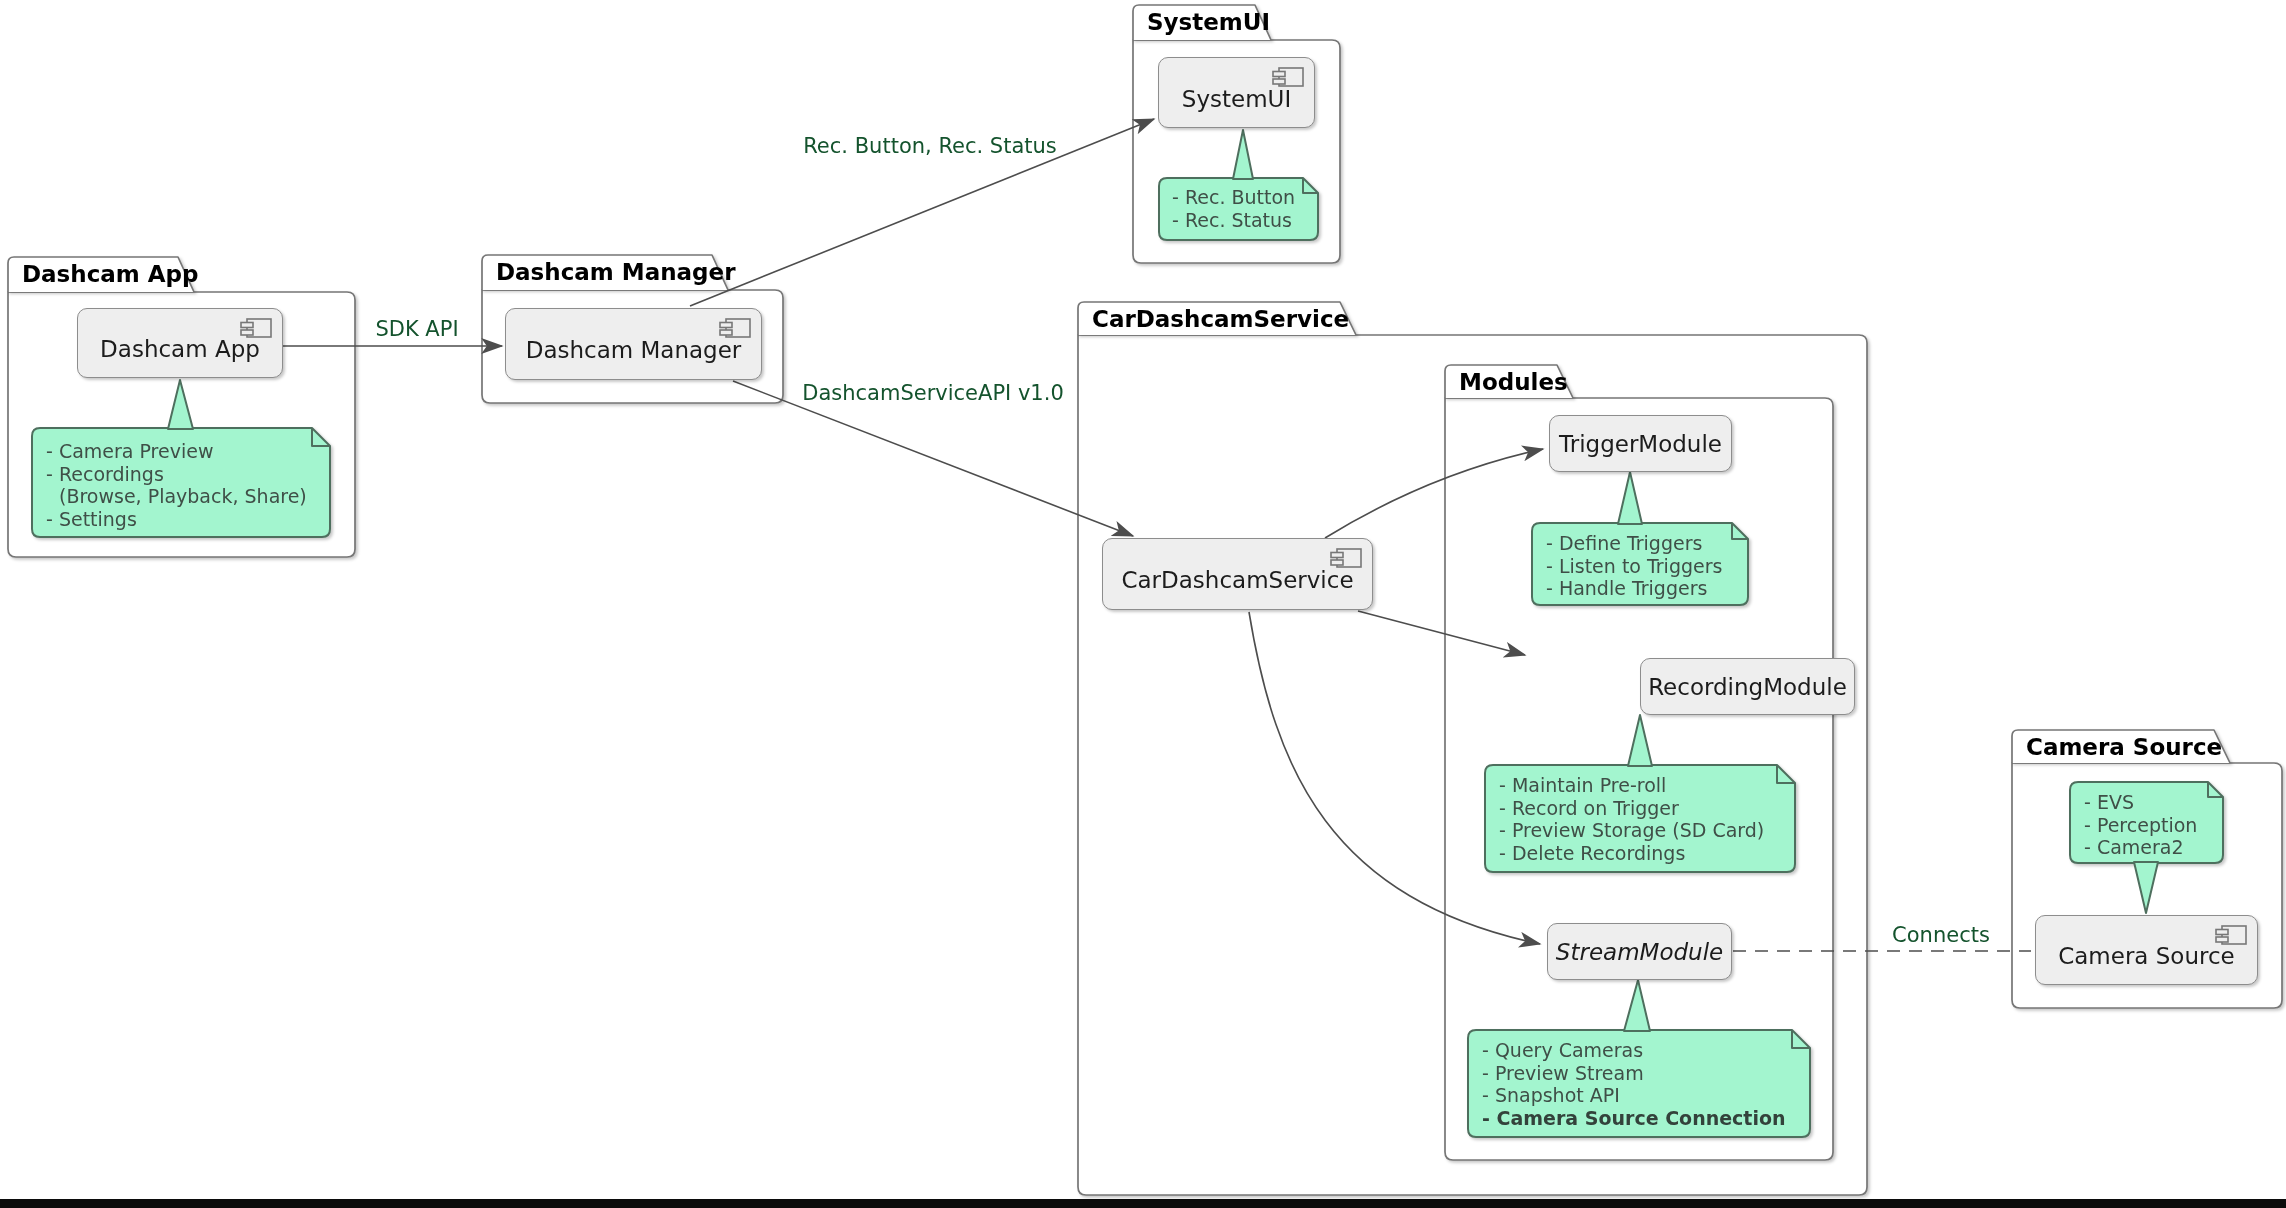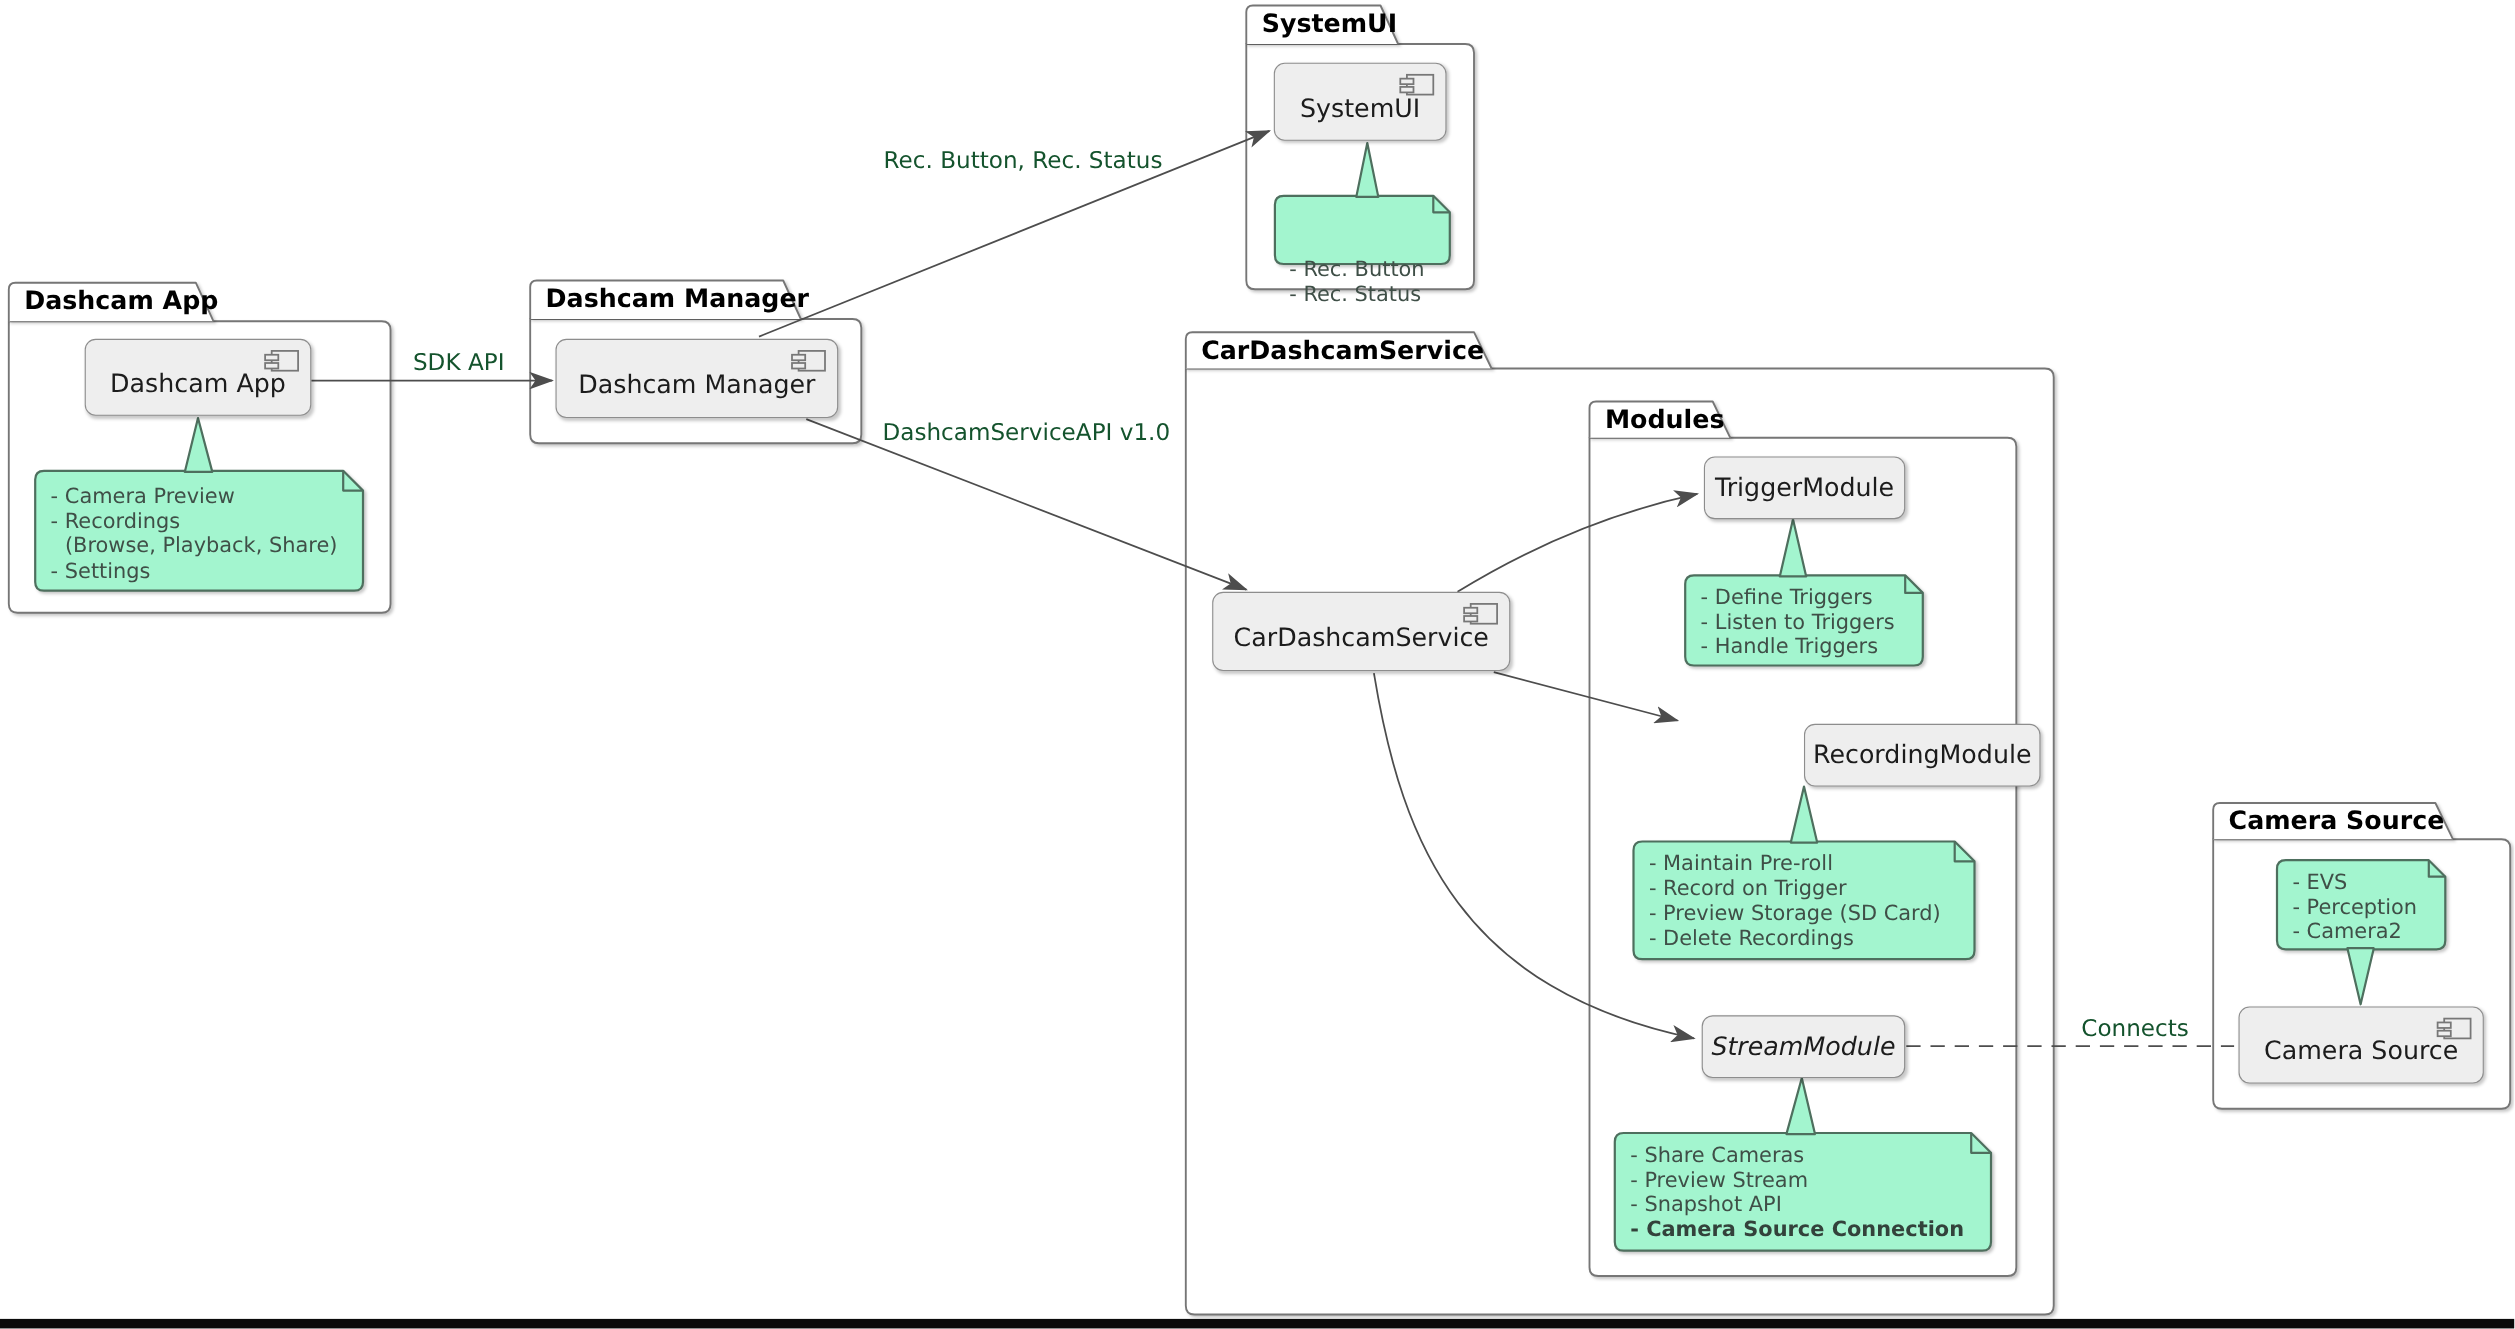--- a/index.html
+++ b/index.html
@@ -193,40 +193,40 @@
     <span>Camera Source</span>
   </div>
 
   <div class="note-text" style="left:46px;top:440px;">
     <div>- Camera Preview</div>
     <div>- Recordings</div>
     <div class="indent">(Browse, Playback, Share)</div>
     <div>- Settings</div>
   </div>
 
-  <div class="note-text" style="left:1172px;top:186px;margin-top:48px;">
+  <div class="note-text" style="left:1172px;top:186px;">
     <div>- Rec. Button</div>
     <div>- Rec. Status</div>
   </div>
 
   <div class="note-text" style="left:1546px;top:532px;">
     <div>- Define Triggers</div>
     <div>- Listen to Triggers</div>
     <div>- Handle Triggers</div>
   </div>
 
   <div class="note-text" style="left:1499px;top:774px;">
     <div>- Maintain Pre-roll</div>
     <div>- Record on Trigger</div>
     <div>- Preview Storage (SD Card)</div>
     <div>- Delete Recordings</div>
   </div>
 
   <div class="note-text" style="left:1482px;top:1039px;">
-    <div>- Share Cameras</div>
+    <div>- Query Cameras</div>
     <div>- Preview Stream</div>
     <div>- Snapshot API</div>
     <div class="strong">- Camera Source Connection</div>
   </div>
 
   <div class="note-text" style="left:2084px;top:791px;">
     <div>- EVS</div>
     <div>- Perception</div>
     <div>- Camera2</div>
   </div>

